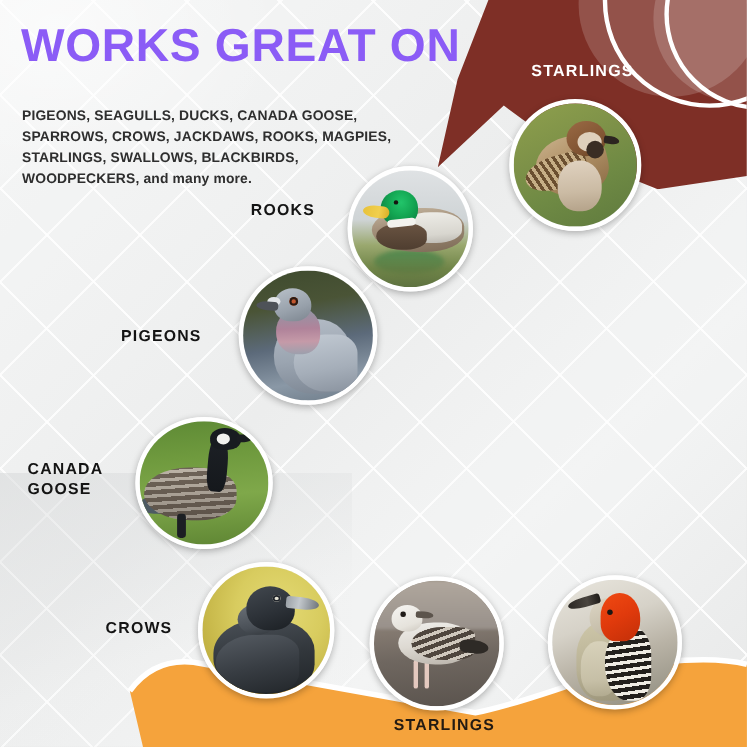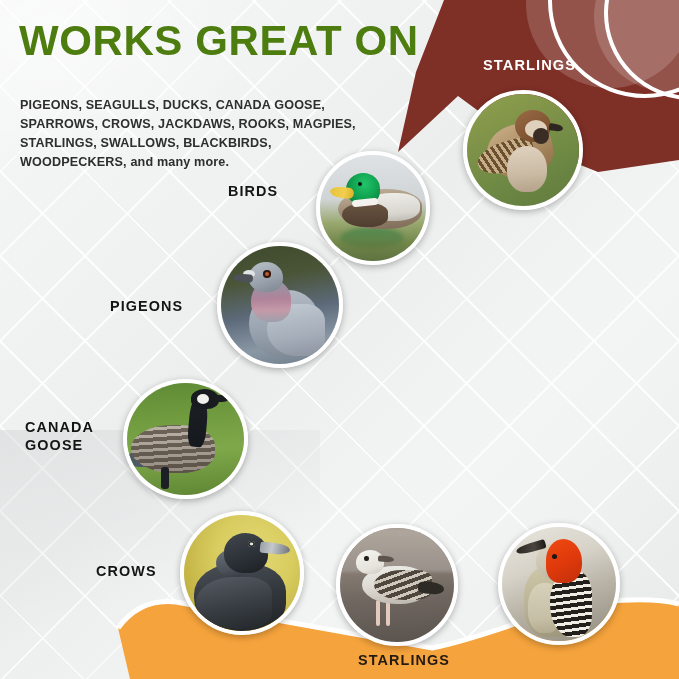--- a/index.html
+++ b/index.html
@@ -170,21 +170,21 @@
     clip-path:polygon(46px 0, 281px 0, 281px 160px, 200px 172px, 120px 140px, 60px 96px, 0 152px, 18px 72px);}
   .orange-edge{
     position:absolute;left:0;top:580px;width:679px;height:99px;
   }
   .orange-edge svg{display:block;}
 
   
   .title1{
     position:absolute;left:19px;top:19px;
     font-size:42px;font-weight:700;letter-spacing:.6px;
-    color:#4d7c0f;line-height:1.03;white-space:nowrap;
+    color:#8b5cf6;line-height:1.03;white-space:nowrap;
   }
   .title2{
     position:absolute;left:19px;top:56px;
     font-size:40px;font-weight:700;letter-spacing:.4px;
     color:#2b2b2b;line-height:1.03;white-space:nowrap;
   }
   .subtext{
     position:absolute;left:20px;top:96px;width:340px;
     font-size:12.6px;font-weight:700;color:#2e2e2e;line-height:1.52;
     letter-spacing:.15px;
@@ -490,20 +490,20 @@
         <div class="wp-crown"></div>
         <div class="wp-beak"></div>
         <div class="wp-eye"></div>
     </div>
   </div>
 
   <div class="title1">WORKS GREAT ON</div>
   <div class="subtext">PIGEONS, SEAGULLS, DUCKS, CANADA GOOSE, SPARROWS, CROWS, JACKDAWS, ROOKS, MAGPIES, STARLINGS, SWALLOWS, BLACKBIRDS, WOODPECKERS, and many more.</div>
 
   <div class="lbl lbl-sparrows">STARLINGS</div>
-  <div class="lbl lbl-ducks">BIRDS</div>
+  <div class="lbl lbl-ducks">ROOKS</div>
   <div class="lbl lbl-pigeons">PIGEONS</div>
   <div class="lbl lbl-goose">CANADA
 GOOSE</div>
   <div class="lbl lbl-crows">CROWS</div>
   <div class="lbl lbl-seagulls">STARLINGS</div>
 
 </div>
 
 </body></html>

